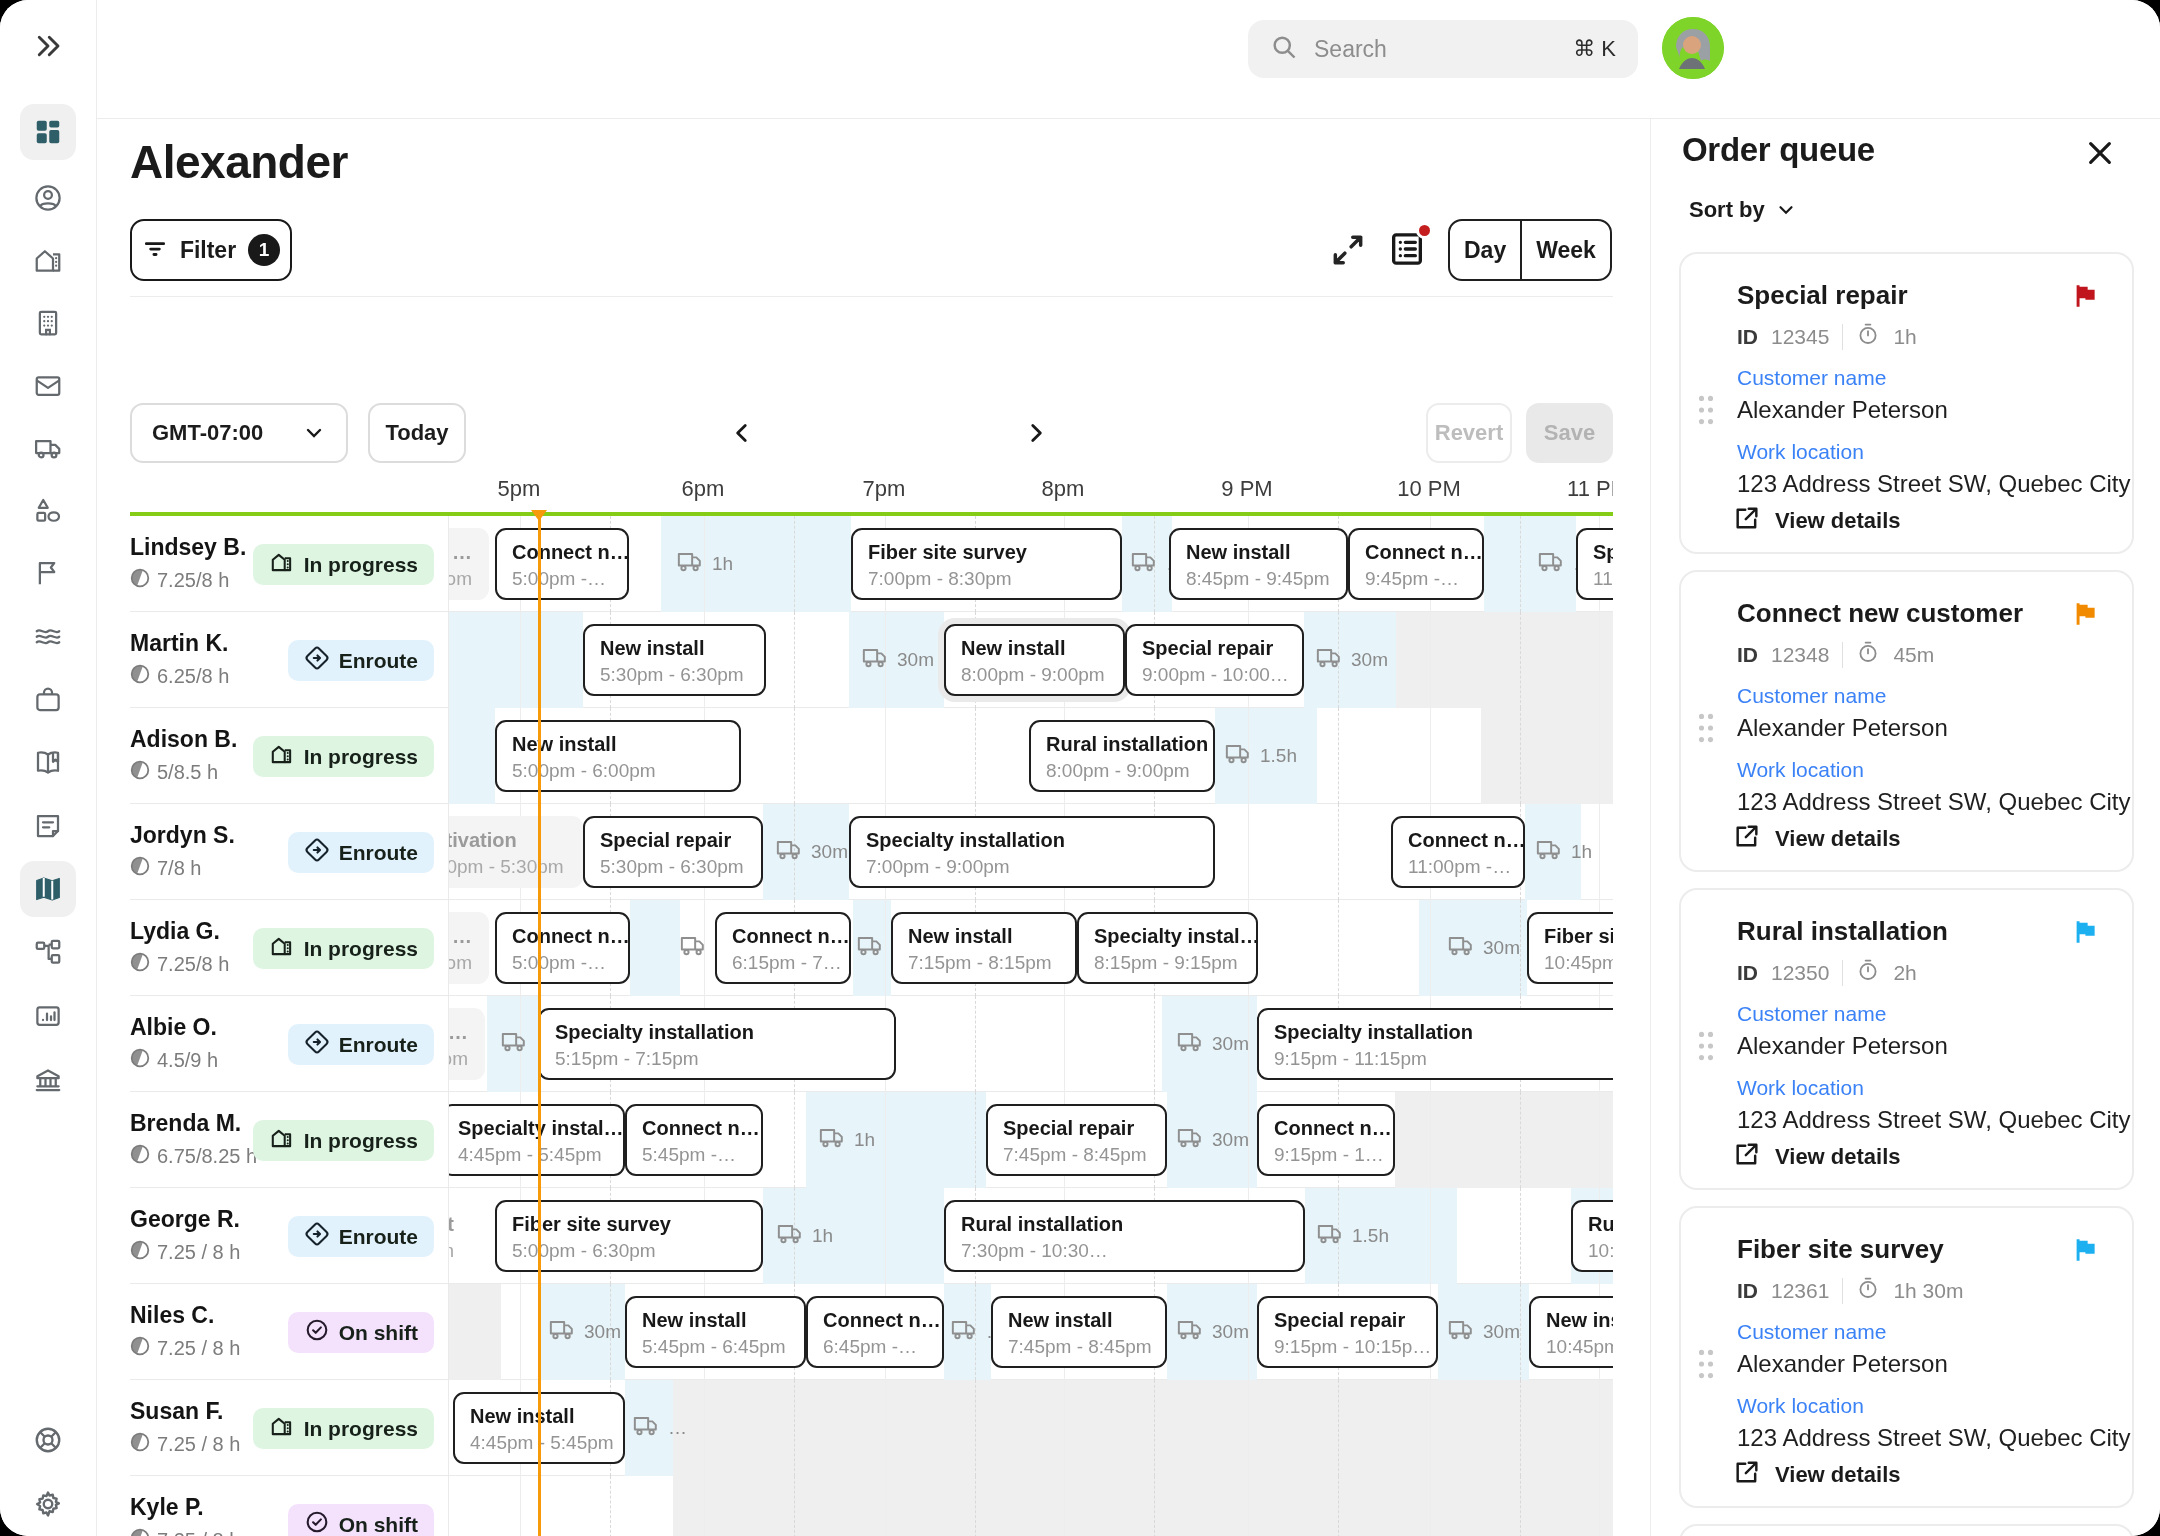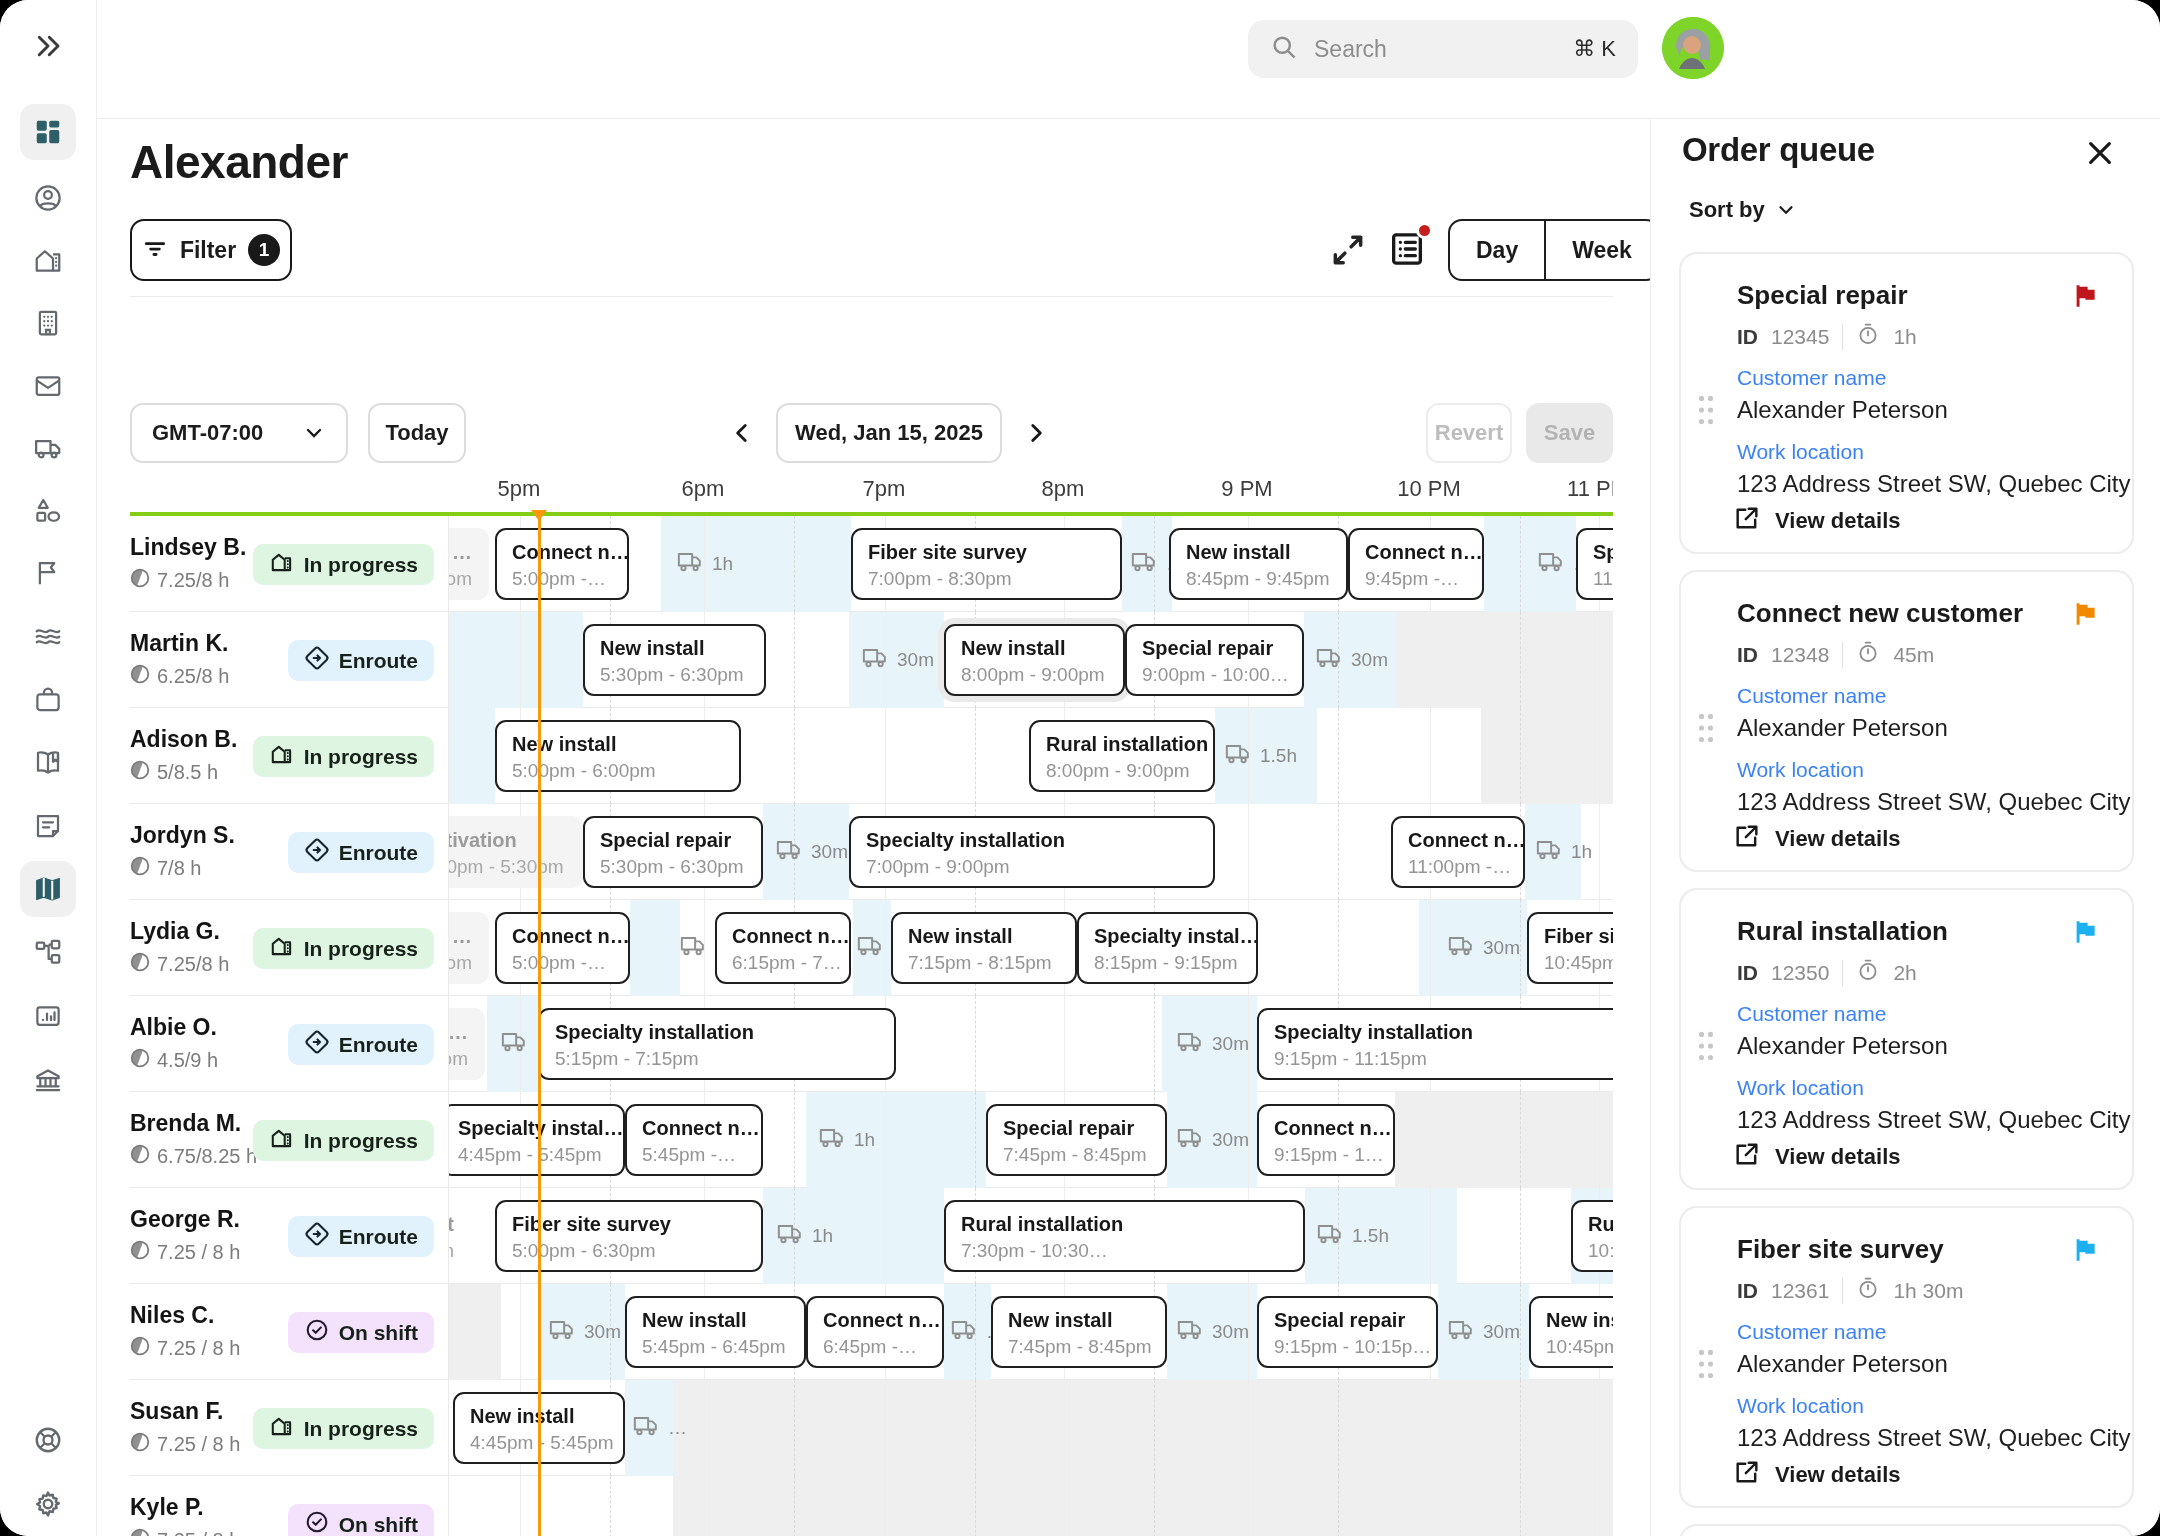--- a/index.html
+++ b/index.html
@@ -23,21 +23,21 @@
   
   #main { position:absolute; left:97px; top:97px; width:1553px; height:1439px; background:#fff; }
   #page-title { position:absolute; left:33px; top:38px; font-size:46px; font-weight:700; letter-spacing:-0.5px; }
   #filter-btn { position:absolute; left:33px; top:122px; width:162px; height:62px; border:2.5px solid #191919; border-radius:14px; background:#fff; display:flex; align-items:center; justify-content:center; gap:12px; cursor:pointer; }
   #filter-btn .lbl { font-size:23px; font-weight:700; }
   #filter-btn .cnt { width:32px; height:32px; border-radius:50%; background:#191919; color:#fff; font-size:19px; font-weight:700; display:flex; align-items:center; justify-content:center; }
   #expand-btn { position:absolute; left:1232px; top:134px; }
   #list-btn { position:absolute; left:1290px; top:132px; }
   #list-btn .dot { position:absolute; right:-6px; top:-7px; width:17px; height:17px; border-radius:50%; background:#c41e1e; border:3px solid #fff; }
   .seg { position:absolute; left:1351px; top:122px; height:62px; border:2px solid #1f1f1f; border-radius:14px; display:flex; overflow:hidden; background:#fff; }
-  .seg > div { padding:0 26px; display:flex; align-items:center; font-size:23px; font-weight:600; cursor:pointer;text-align:right; }
+  .seg > div { padding:0 14px; display:flex; align-items:center; font-size:23px; font-weight:600; cursor:pointer;text-align:right; }
   .seg > div:first-child { border-right:2px solid #1f1f1f; }
   #hdr-divider { position:absolute; left:33px; top:199px; width:1483px; height:1px; background:#ececec; }
   #coverage-chip { position:absolute; left:33px; top:219px; height:48px; background:#f1f1f1; border-radius:9px; display:flex; align-items:center; padding:0 20px; font-size:22px; color:#2a2a2a; }
 
   
   #toolbar { position:absolute; left:33px; top:306px; width:1483px; height:62px; }
   .tb-box { position:absolute; height:60px; border:2px solid #dcdcdc; border-radius:13px; background:#fff; display:flex; align-items:center; justify-content:center; font-size:22px; font-weight:600; color:#1c1c1c; cursor:pointer; }
   #tz-select { left:0; width:218px; justify-content:space-between; padding:0 20px; }
   #today-btn { left:238px; width:98px; }
   #prev-btn,#next-btn { position:absolute; top:8px; width:44px; height:44px; display:flex; align-items:center; justify-content:center; cursor:pointer; }
@@ -321,21 +321,20 @@
         <svg width="24" height="24" viewBox="0 0 24 24" fill="none" stroke="#191919" stroke-width="2.4" stroke-linecap="round">
             <path d="M6 9l6 6 6-6"></path>
           </svg>
       </div>
       <div class="tb-box" id="today-btn">Today</div>
       <div id="prev-btn">
         <svg width="26" height="26" viewBox="0 0 24 24" fill="none" stroke="#191919" stroke-width="2.6" stroke-linecap="round" stroke-linejoin="round">
             <path d="M15 5l-7 7 7 7"></path>
           </svg>
       </div>
-      <div class="tb-box" id="date-box">Wed, Jan 15, 2025</div>
       <div id="next-btn">
         <svg width="26" height="26" viewBox="0 0 24 24" fill="none" stroke="#191919" stroke-width="2.6" stroke-linecap="round" stroke-linejoin="round">
             <path d="M9 5l7 7-7 7"></path>
           </svg>
       </div>
       <div class="tb-box" id="revert-btn">Revert</div>
       <div class="tb-box" id="save-btn">Save</div>
     </div>
 
     <div id="grid">

